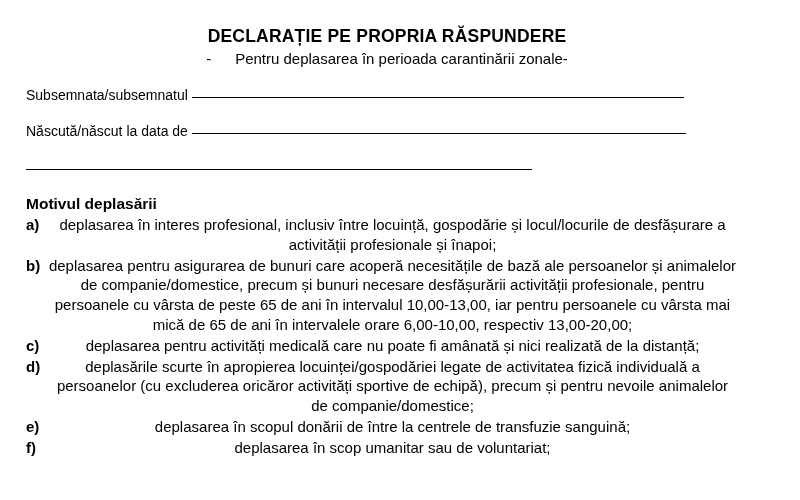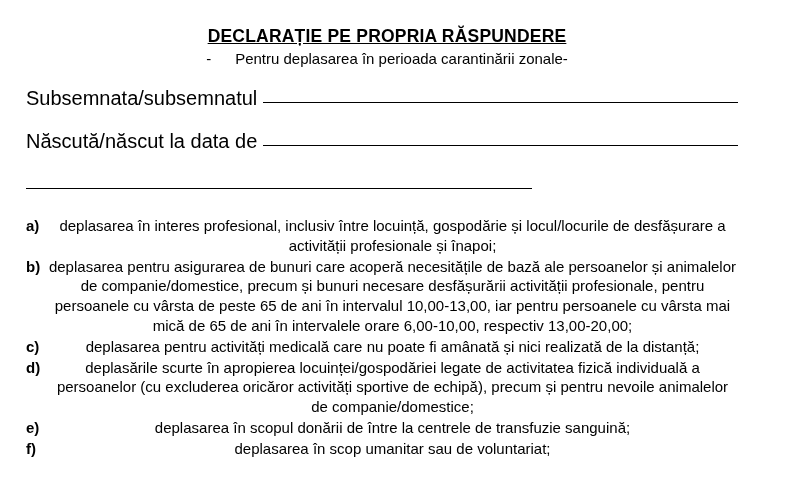--- a/index.html
+++ b/index.html
@@ -21,35 +21,34 @@
     padding: 26px 62px 0 26px;
     position: relative;
   }
   .title {
     text-align: center;
     font-weight: bold;
     font-size: 17.5px;
     letter-spacing: 0.2px;
     margin: 0 0 3px 0;
     padding-left: 10px;
-    text-decoration: underline;
   }
   .subtitle-row {
     display: flex;
     justify-content: center;
     align-items: baseline;
     font-size: 15px;
     margin-bottom: 20px;
     padding-left: 10px;
   }
   .subtitle-dash {
     margin-right: 24px;
   }
   .field-line {
-    font-size: 20px;
+    font-size: 14px;
     margin-bottom: 20px;
     white-space: nowrap;
     overflow: hidden;
   }
   .field-label {
     display: inline;
   }
   .rule {
     display: inline-block;
     border-bottom: 1.6px solid #000;
@@ -106,20 +105,21 @@
 
   <div class="field-line">
     <span class="field-label">Născută/născut la data de</span>
     <span class="rule rule-2"></span>
   </div>
 
   <div class="field-line">
     <span class="rule rule-3"></span>
   </div>
 
+  <div class="section-title">Motivul deplasării</div>
 
   <ol class="motive-list">
     <li>
       <span class="marker">a)</span>
       <span class="item-text">deplasarea în interes profesional, inclusiv între locuință, gospodărie și locul/locurile de desfășurare a activității profesionale și înapoi;</span>
     </li>
     <li>
       <span class="marker">b)</span>
       <span class="item-text">deplasarea pentru asigurarea de bunuri care acoperă necesitățile de bază ale persoanelor și animalelor de companie/domestice, precum și bunuri necesare desfășurării activității profesionale, pentru persoanele cu vârsta de peste 65 de ani în intervalul 10,00-13,00, iar pentru persoanele cu vârsta mai mică de 65 de ani în intervalele orare 6,00-10,00, respectiv 13,00-20,00;</span>
     </li>

